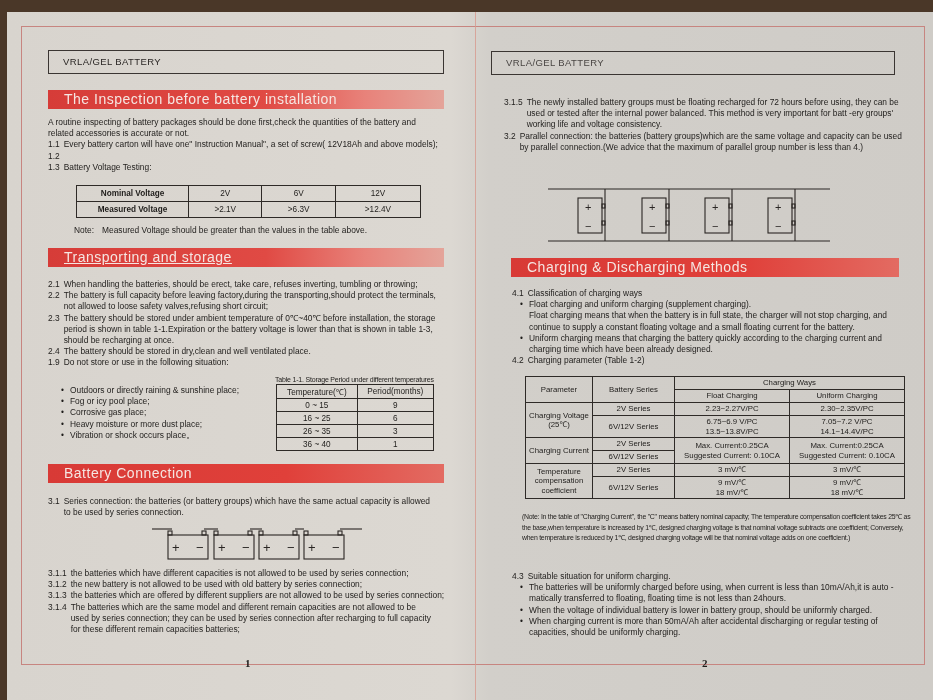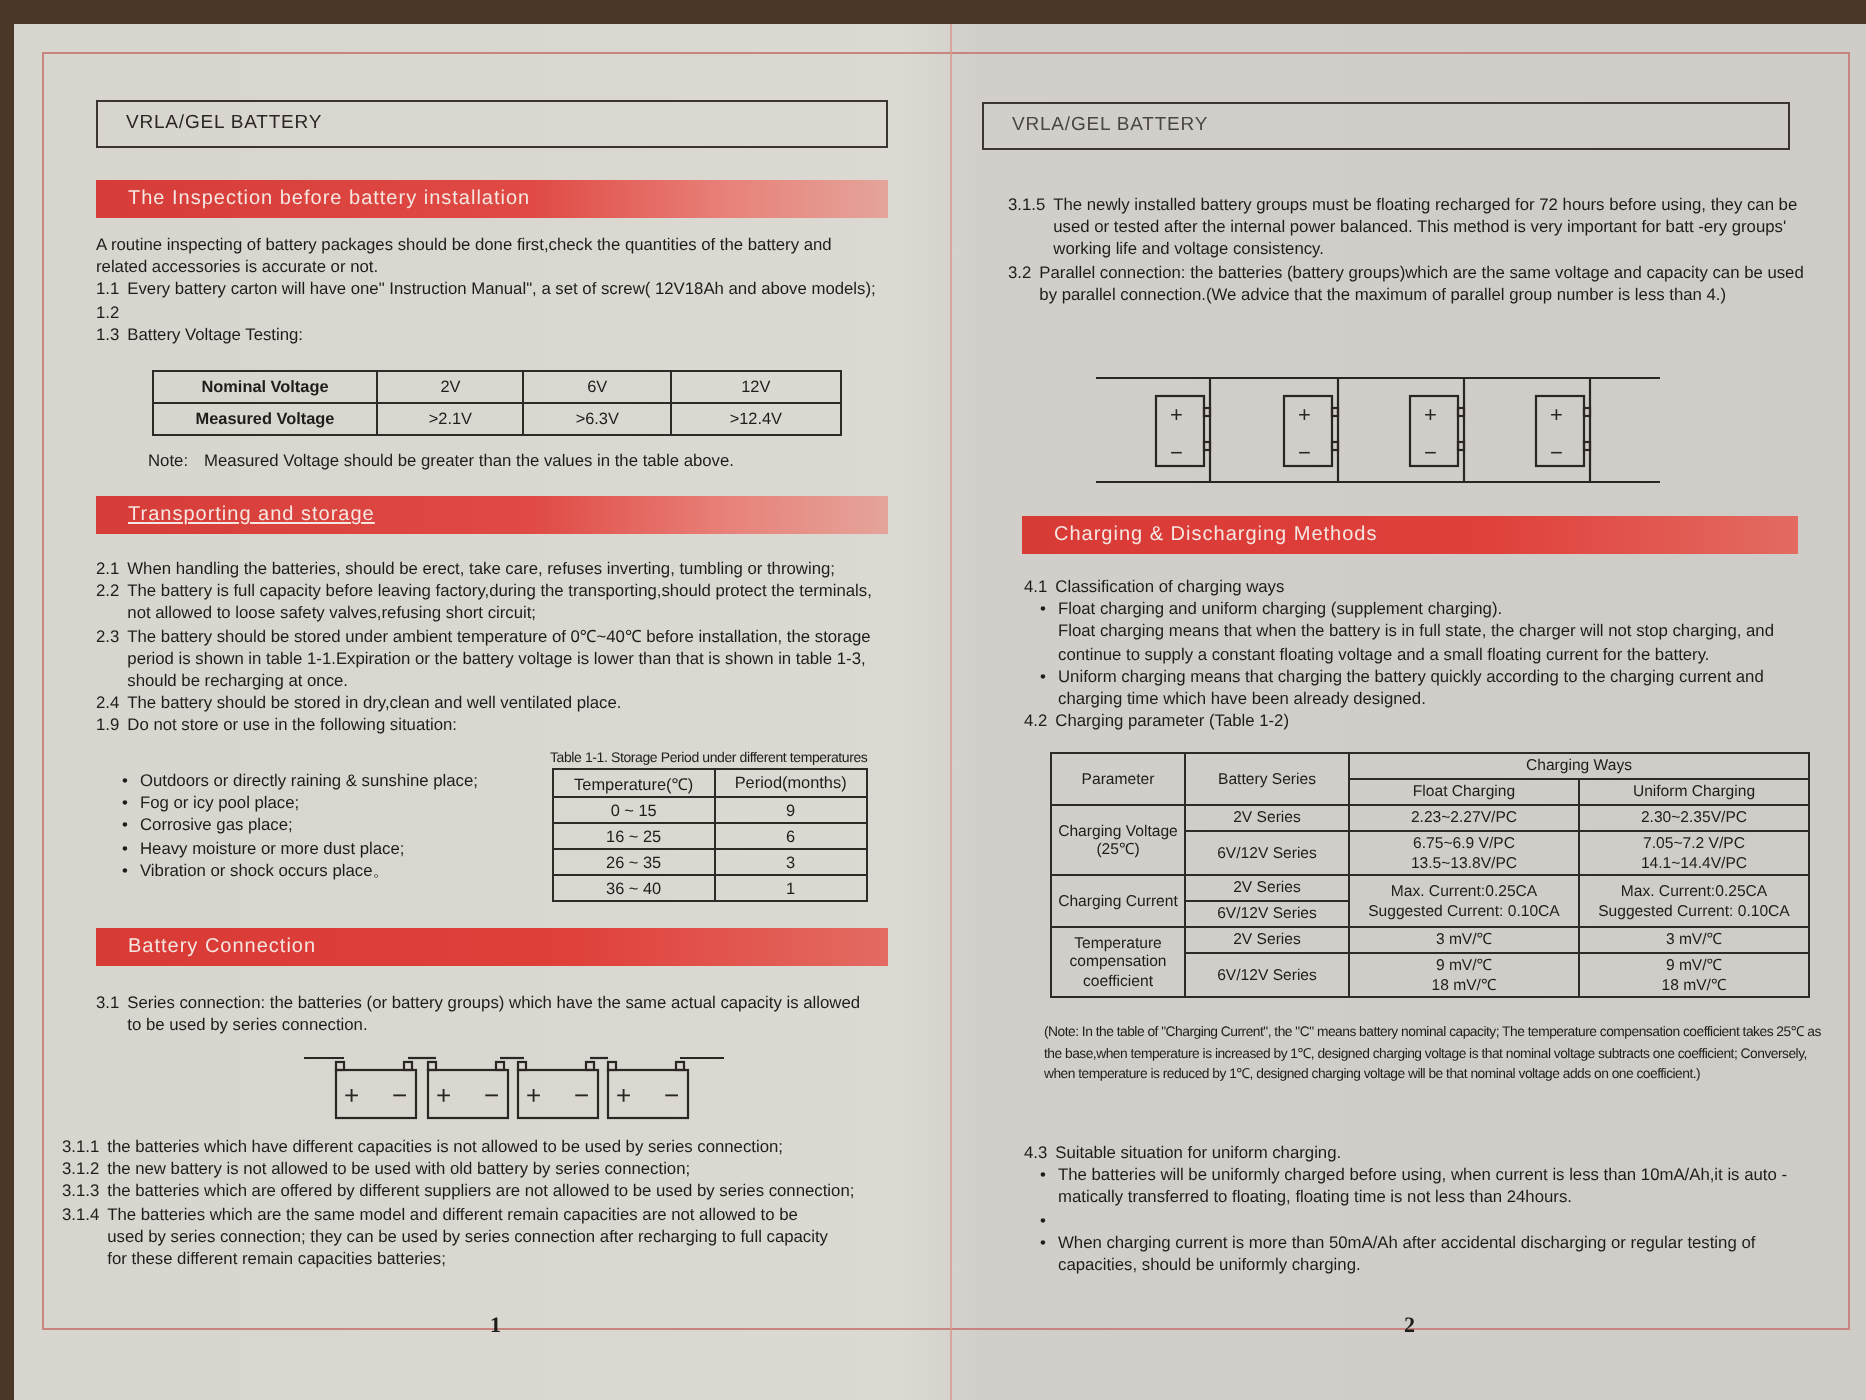--- a/index.html
+++ b/index.html
@@ -31,21 +31,21 @@
     border:1.5px solid #3a3532;
     font-size:9.5px; letter-spacing:.4px; line-height:22px;
     padding-left:14px; color:#2a2624;
   }
   .left .header-box { left:41px; top:38px; width:380px; }
   .right .header-box { left:15px; top:39px; width:388px; color:#4a4644; }
 
   .section-bar {
     position:absolute; height:19px;
     background:linear-gradient(90deg,#d63c38 0%,#e04a44 55%,#e8827a 80%,#e4a49a 100%);
-    color:#f5e6e2; font-size:10px; line-height:19px; padding-left:16px; letter-spacing:.5px;
+    color:#f5e6e2; font-size:14px; line-height:19px; padding-left:16px; letter-spacing:.5px;
   }
   .section-bar.solid { background:linear-gradient(90deg,#d83a36 0%,#e0403a 60%,#e36b62 100%); }
 
   .txt { position:absolute; font-size:8.4px; line-height:11.2px; color:#1f1d1b; }
   .row { display:flex; }
   .num { flex:0 0 auto; margin-right:4px; }
   .indent { padding-left:16px; }
   .bullet-item { display:flex; }
   .bullet { width:9px; flex:0 0 9px; }
 
@@ -214,21 +214,21 @@
           <text x="44" y="25">−</text>
         <text x="66" y="25">+</text>
           <text x="90" y="25">−</text>
         <text x="111" y="25">+</text>
           <text x="135" y="25">−</text>
         <text x="156" y="25">+</text>
           <text x="180" y="25">−</text>
       </g>
     </svg>
 
-    <div class="txt" style="left:24px;top:556px;width:440px;">
+    <div class="txt" style="left:41px;top:556px;width:440px;">
       <div class="row">
           <span class="num">3.1.1</span>
           <span>the batteries which have different capacities is not allowed to be  used by series   connection;</span>
         </div>
       <div class="row">
           <span class="num">3.1.2</span>
           <span>the new battery is not allowed to be used with old battery by series connection;</span>
         </div>
       <div class="row">
           <span class="num">3.1.3</span>
@@ -368,20 +368,21 @@
       <div class="row">
           <span class="num">4.3</span>
           <span>Suitable situation for uniform charging.</span>
         </div>
       <div class="bullet-item" style="padding-left:8px;">
           <span class="bullet">•</span>
           <span>The batteries will be uniformly charged before using, when current is less than 10mA/Ah,it is auto -matically transferred to floating,  floating time is not less than 24hours.</span>
         </div>
       <div class="bullet-item" style="padding-left:8px;">
           <span class="bullet">•</span>
+          <span>When the voltage of individual battery is lower in battery group, should be uniformly charged.</span>
         </div>
       <div class="bullet-item" style="padding-left:8px;">
           <span class="bullet">•</span>
           <span>When charging current is more than 50mA/Ah after accidental discharging or regular  testing of capacities, should be uniformly charging.</span>
         </div>
     </div>
 
     <div class="pagenum" style="left:226px;top:645px;">2</div>
   </div>
 </div>

